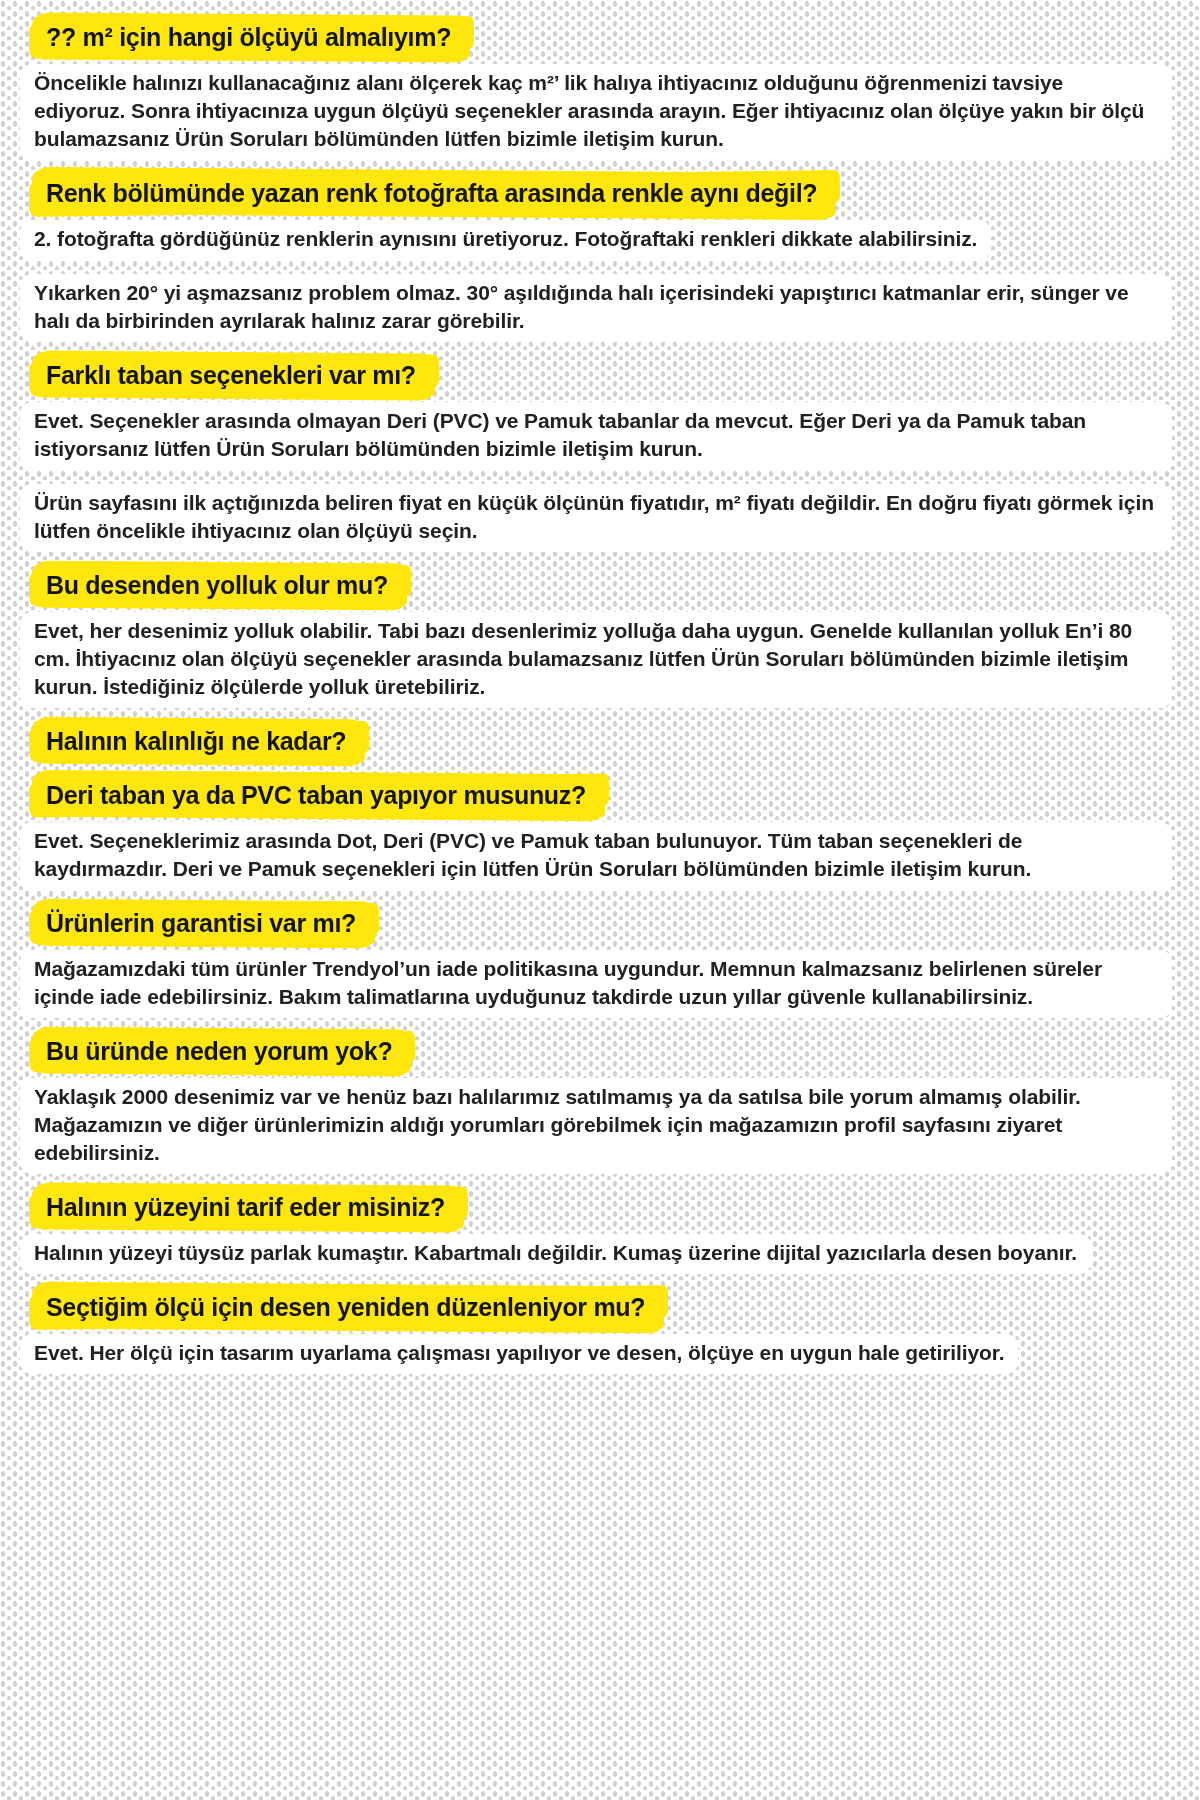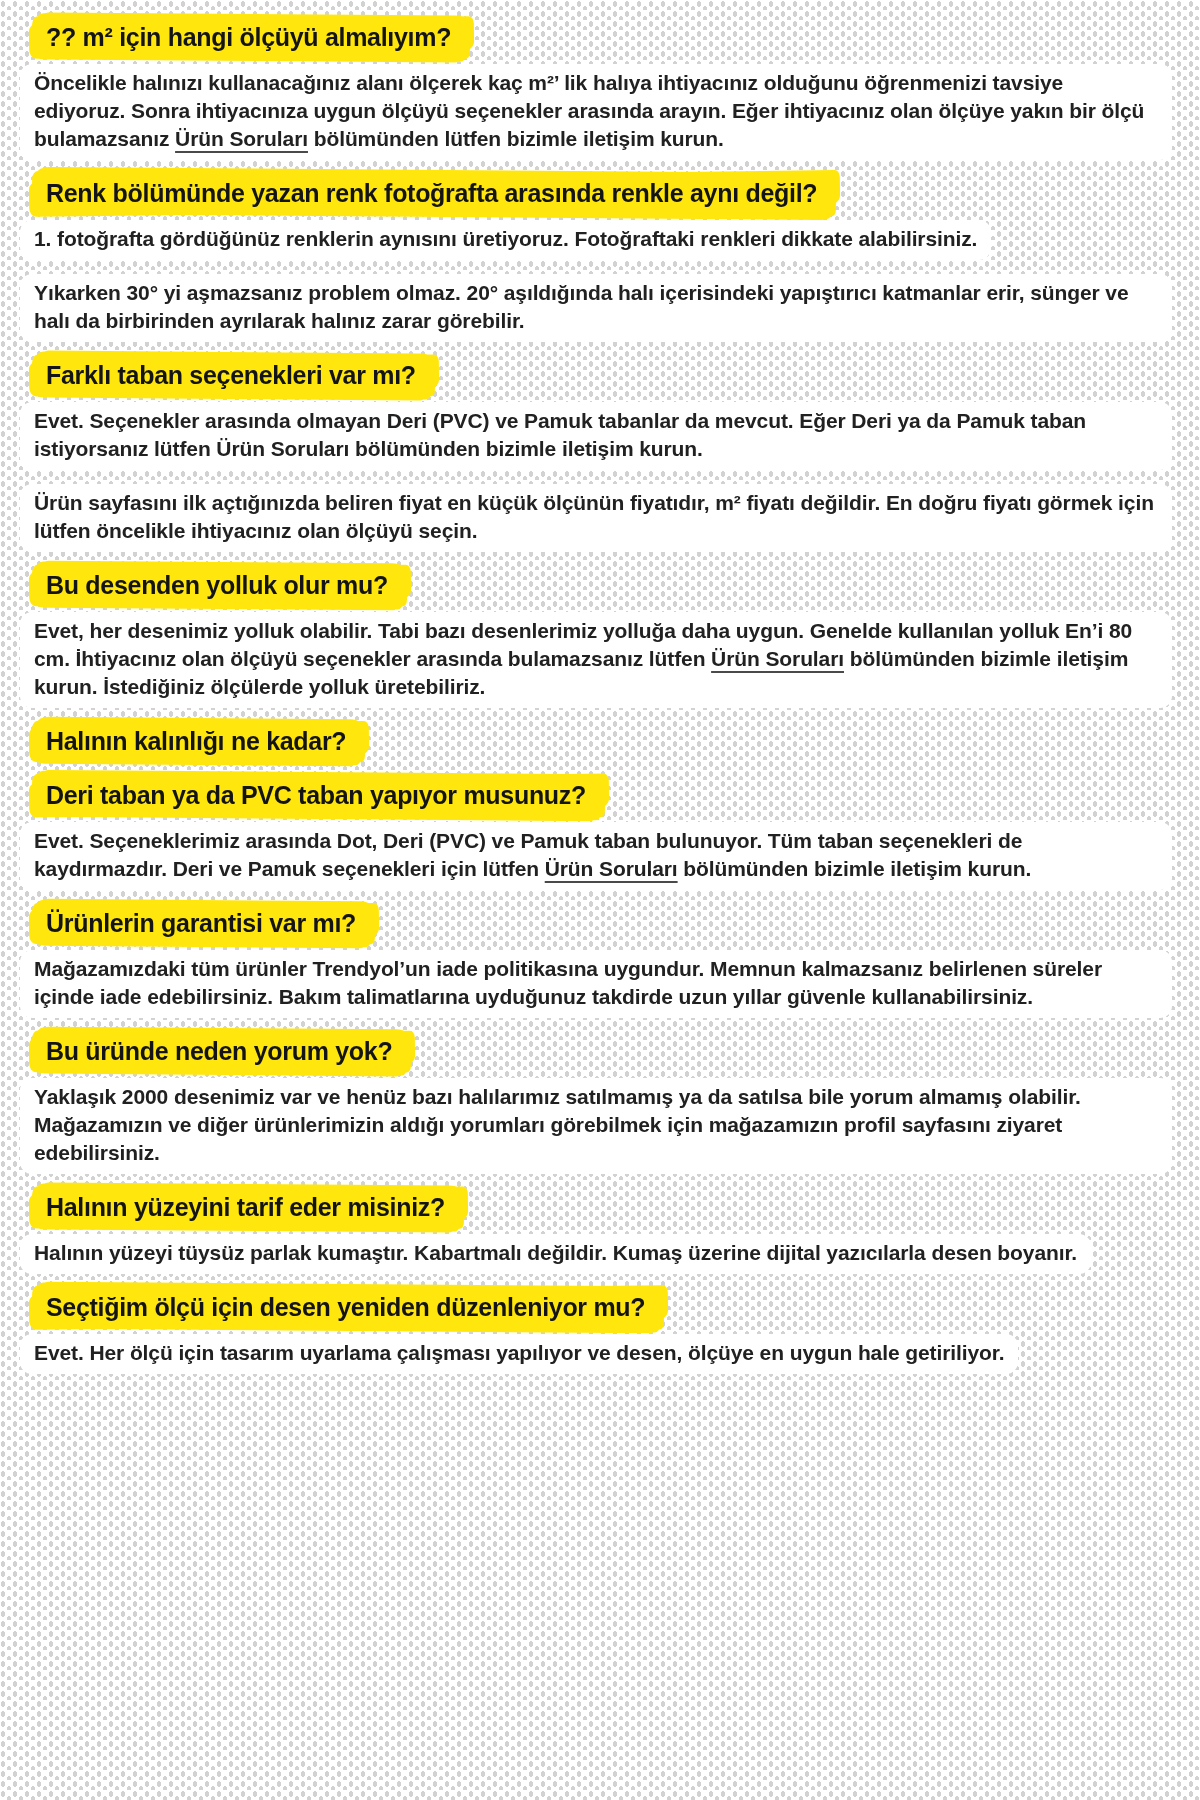--- a/index.html
+++ b/index.html
@@ -68,21 +68,20 @@
     padding: 5px 14px 7px;
     margin-left: -14px;
     font-size: 21px;
     line-height: 28px;
     font-weight: 600;
     color: #212121;
     letter-spacing: -0.1px;
   }
 
   .u {
-    text-decoration: underline;
     text-decoration-thickness: 2px;
     text-underline-offset: 5px;
     text-decoration-color: #4a4a4a;
   }
 </style>
 </head>
 <body>
 
 <main class="page">
   <div class="content">
@@ -94,25 +93,25 @@
     </div>
     <p class="answer"><span>Öncelikle halınızı kullanacağınız alanı ölçerek kaç m²’ lik halıya ihtiyacınız olduğunu öğrenmenizi tavsiye ediyoruz. Sonra ihtiyacınıza uygun ölçüyü seçenekler arasında arayın. Eğer ihtiyacınız olan ölçüye yakın bir ölçü bulamazsanız </span><span class="u">Ürün Soruları</span><span> bölümünden lütfen bizimle iletişim kurun.</span></p>
   </section>
 
   <section class="faq-item">
     <div class="q-row">
       <h2 class="q-hl">
         <span class="q-text">Renk bölümünde yazan renk fotoğrafta arasında renkle aynı değil?</span>
       </h2>
     </div>
-    <p class="answer"><span>1. fotoğrafta gördüğünüz renklerin aynısını üretiyoruz. Fotoğraftaki renkleri dikkate alabilirsiniz.</span></p>
+    <p class="answer"><span>2. fotoğrafta gördüğünüz renklerin aynısını üretiyoruz. Fotoğraftaki renkleri dikkate alabilirsiniz.</span></p>
   </section>
 
   <section class="faq-item">
-    <p class="answer"><span>Yıkarken 30° yi aşmazsanız problem olmaz. 20° aşıldığında halı içerisindeki yapıştırıcı katmanlar erir, sünger ve halı da birbirinden ayrılarak halınız zarar görebilir.</span></p>
+    <p class="answer"><span>Yıkarken 20° yi aşmazsanız problem olmaz. 30° aşıldığında halı içerisindeki yapıştırıcı katmanlar erir, sünger ve halı da birbirinden ayrılarak halınız zarar görebilir.</span></p>
   </section>
 
   <section class="faq-item">
     <div class="q-row">
       <h2 class="q-hl">
         <span class="q-text">Farklı taban seçenekleri var mı?</span>
       </h2>
     </div>
     <p class="answer"><span>Evet. Seçenekler arasında olmayan Deri (PVC) ve Pamuk tabanlar da mevcut. Eğer Deri ya da Pamuk taban istiyorsanız lütfen Ürün Soruları bölümünden bizimle iletişim kurun.</span></p>
   </section>

